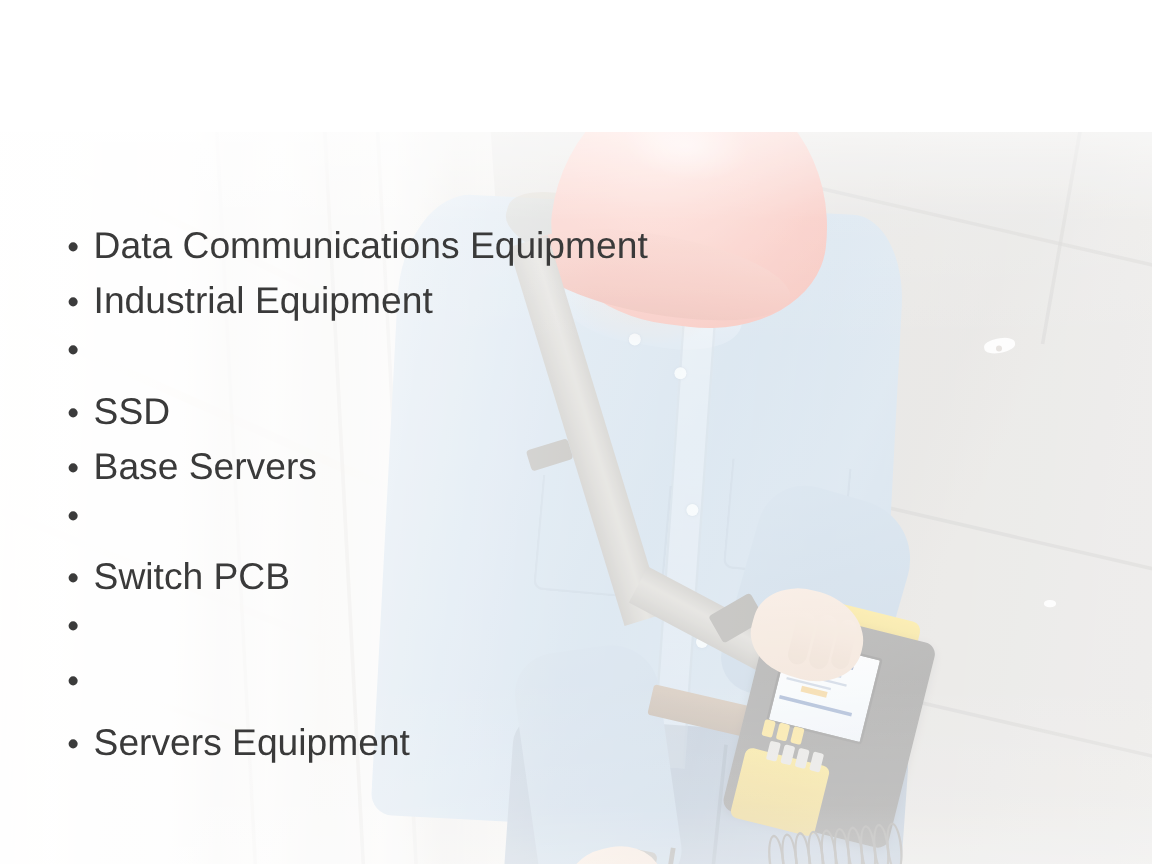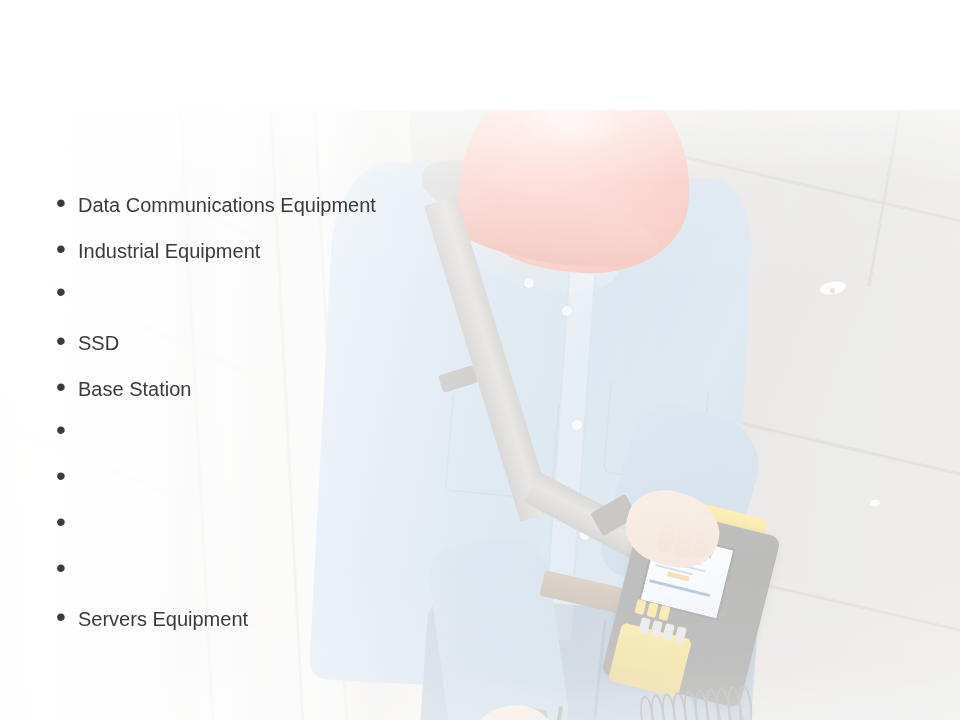--- a/index.html
+++ b/index.html
@@ -390,21 +390,21 @@
   .bullet-mark {
     width: 22px;
     flex: 0 0 22px;
     font-size: 28px;
     line-height: 1;
     color: #3b3b3b;
     text-align: left;
   }
   .bullet-text {
     font-family: "Liberation Sans", sans-serif;
-    font-size: 20px;
+    font-size: 31px;
     line-height: 38px;
     color: #3a3a3a;
     white-space: nowrap;
   }
 </style>
 </head>
 <body>
 
 <div class="slide">
 
@@ -520,27 +520,28 @@
     </div>
     <div class="bullet-row">
       <span class="bullet-mark">•</span>
     </div>
     <div class="bullet-row">
       <span class="bullet-mark">•</span>
       <span class="bullet-text">SSD</span>
     </div>
     <div class="bullet-row">
       <span class="bullet-mark">•</span>
-      <span class="bullet-text">Base Station</span>
-    </div>
-    <div class="bullet-row">
-      <span class="bullet-mark">•</span>
-    </div>
-    <div class="bullet-row">
-      <span class="bullet-mark">•</span>
+      <span class="bullet-text">Base Servers</span>
+    </div>
+    <div class="bullet-row">
+      <span class="bullet-mark">•</span>
+    </div>
+    <div class="bullet-row">
+      <span class="bullet-mark">•</span>
+      <span class="bullet-text">Switch PCB</span>
     </div>
     <div class="bullet-row">
       <span class="bullet-mark">•</span>
     </div>
     <div class="bullet-row">
       <span class="bullet-mark">•</span>
     </div>
     <div class="bullet-row">
       <span class="bullet-mark">•</span>
       <span class="bullet-text">Servers Equipment</span>

